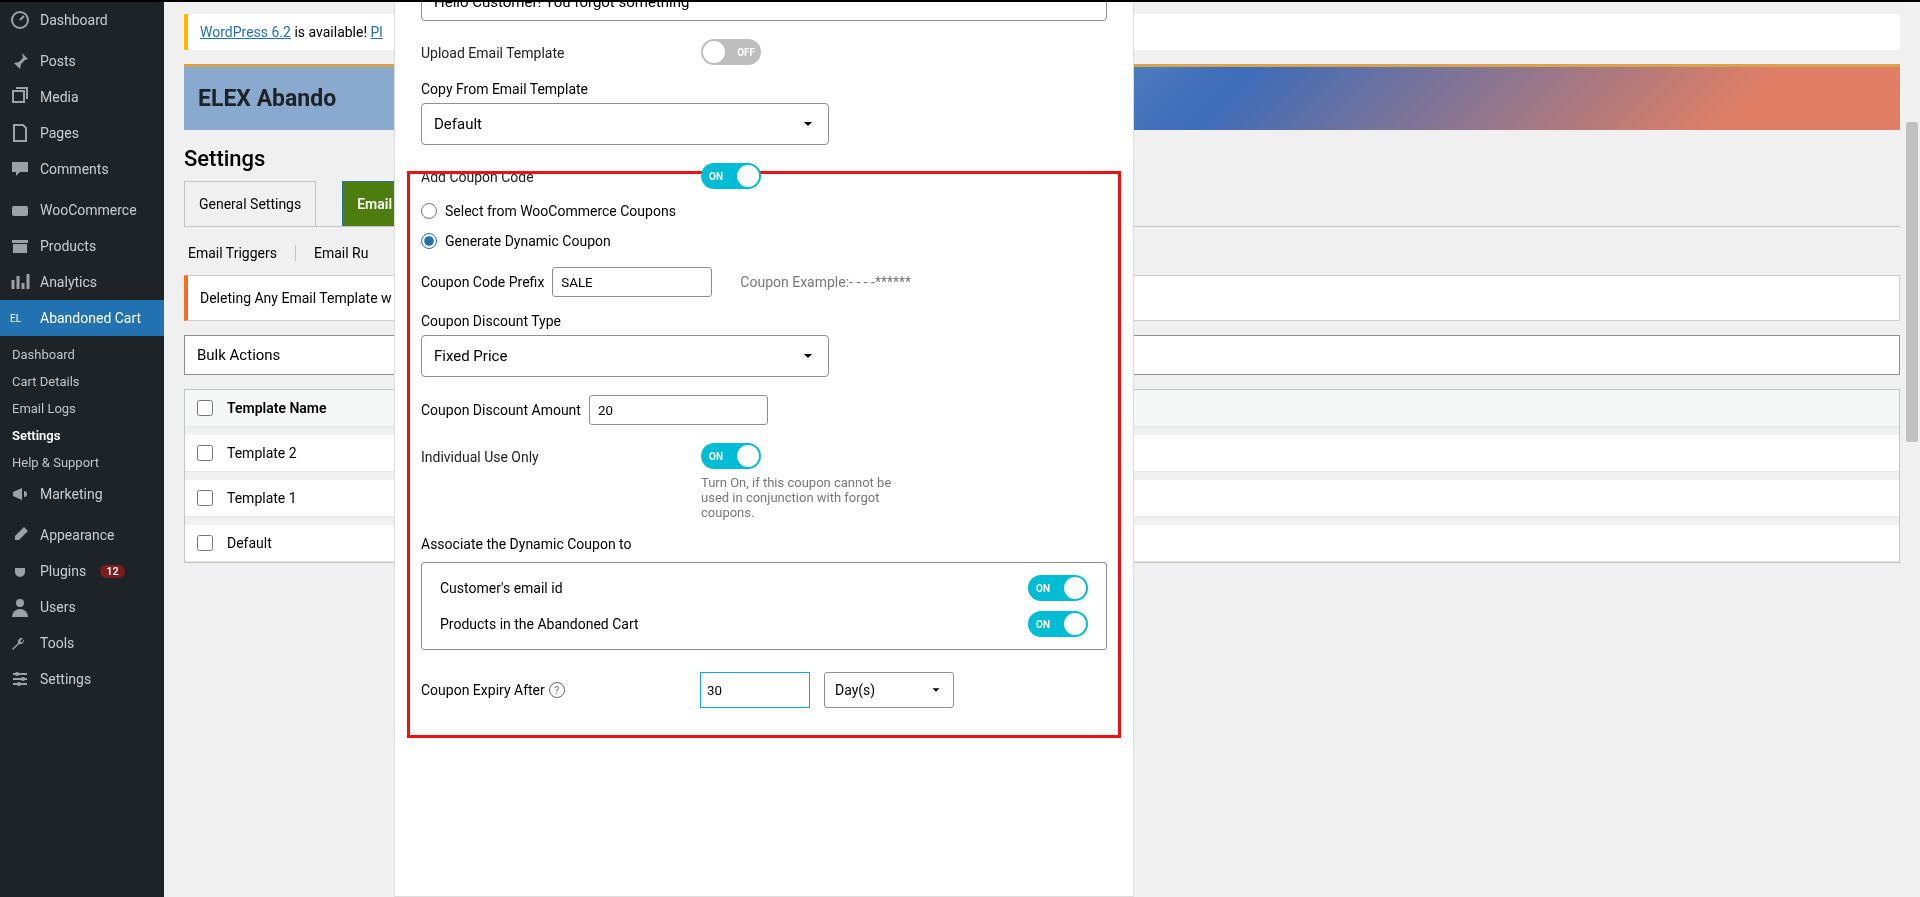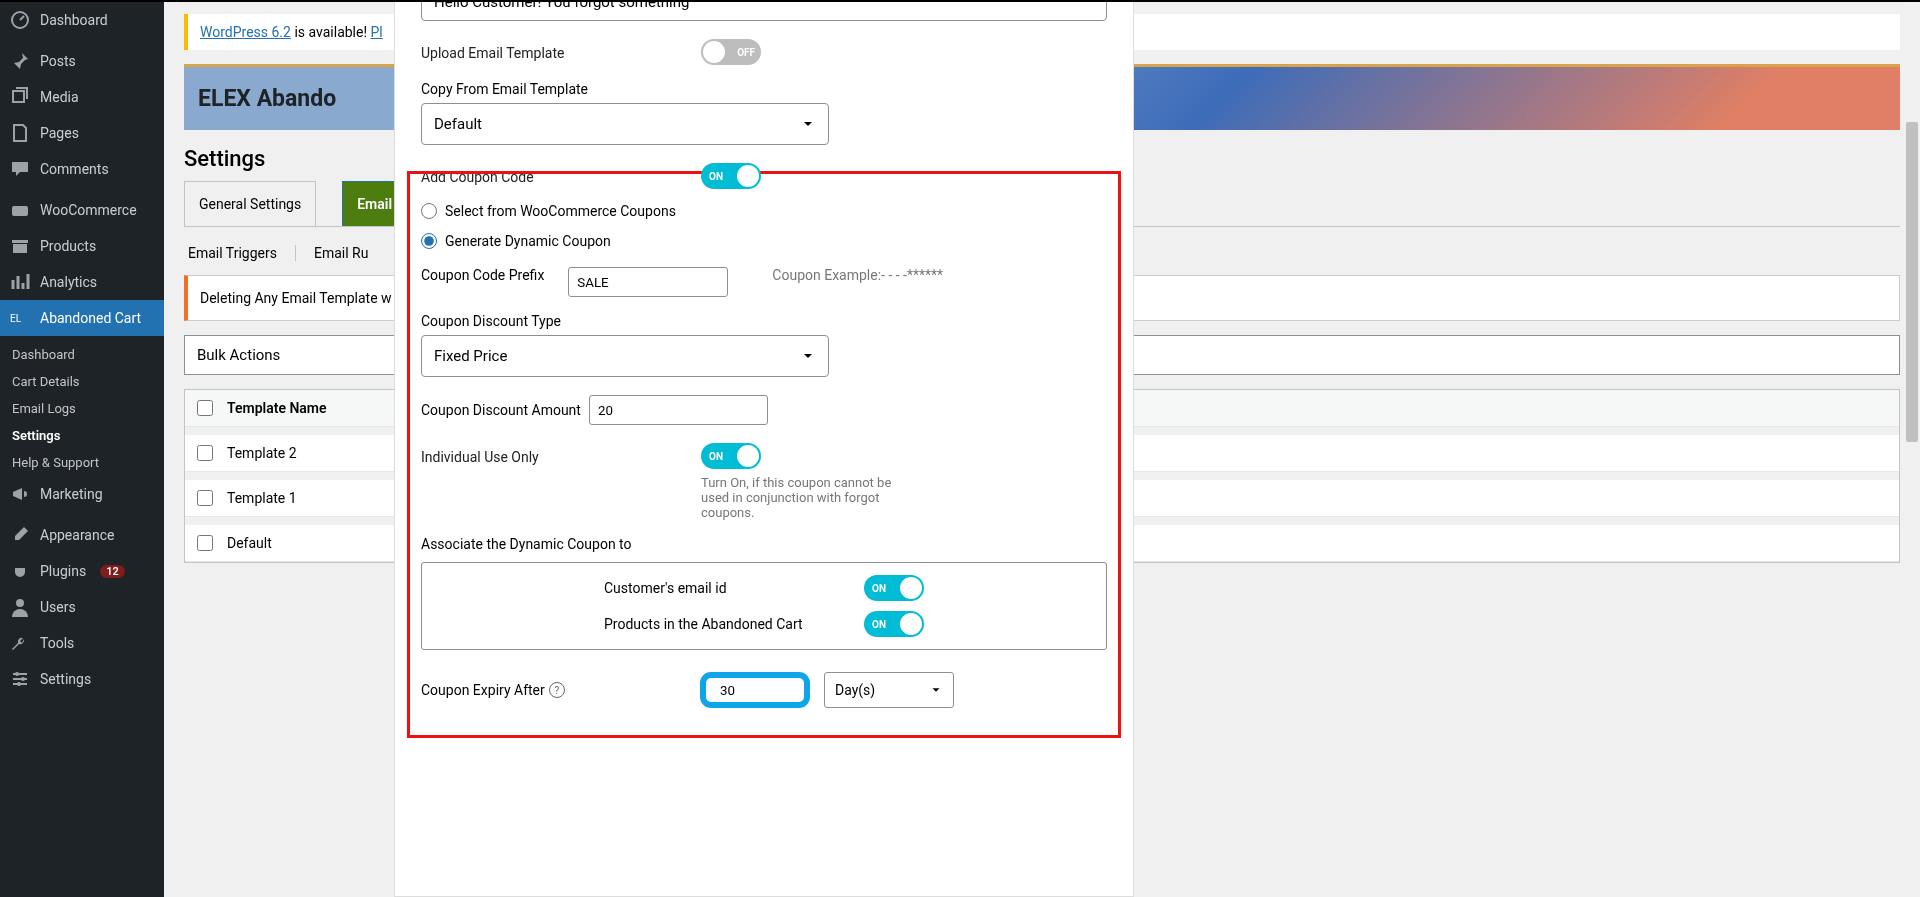--- a/index.html
+++ b/index.html
@@ -45,26 +45,26 @@
 .toggle.off .txt { right: 6px; }
 .toggle.on { background: #00bcd4; }
 .toggle.on .knob { left: 36px; }
 .toggle.on .txt { left: 8px; }
 .radio-row { display: flex; align-items: center; gap: 8px; margin-top: 14px; font-size: 14px; }
 input[type=radio] { width: 16px; height: 16px; accent-color: #2271b1; }
 .small-input { height: 30px; border: 1px solid #8c8f94; border-radius: 3px; padding: 0 8px; }
 .section-label { font-size: 14px; margin-top: 16px; }
 .hint { font-size: 13px; color: #777; margin-top: 6px; }
 .assoc-box { border: 1px solid #8c8f94; border-radius: 3px; padding: 12px 18px; margin-top: 10px; }
-.assoc-row { display: flex; align-items: center; justify-content: center; margin-bottom: 10px; }
+.assoc-row { display: flex; align-items: center; justify-content: space-between; margin-bottom: 10px; }
 .assoc-row .lbl { width: 260px; font-size: 14px; }
 .highlight-box { position: absolute; border: 3px solid #e11; left: 0; right: 0; pointer-events: none; }
 .info-icon { width: 16px; height: 16px; border: 1px solid #666; border-radius: 50%; display: inline-flex; align-items: center; justify-content: center; font-size: 10px; margin-left: 4px; color: #666; }
 .small-select { width: 130px; height: 36px; border: 1px solid #8c8f94; border-radius: 3px; display: flex; align-items: center; justify-content: space-between; padding: 0 10px; font-size: 14px; }
-.num-input { width: 110px; height: 36px; border: 6px solid #0ea5e9; border-radius: 11px; padding: 0 14px; }
+.num-input { width: 110px; height: 36px; border: 1px solid #0ea5e9; border-radius: 0; padding: 0 6px; }
 .scrollbar-track { position: absolute; right: 0; top: 2px; bottom: 0; width: 16px; background: #f1f1f1; }
 .scrollbar-thumb { position: absolute; right: 2px; width: 12px; background: #c1c1c1; border-radius: 2px; }
 svg { fill: currentColor; }
 </style>
 </head>
 <body>
 
 <div class="top-bar"></div>
 <div class="layout">
   <div class="sidebar">
@@ -282,21 +282,21 @@
 
         <div class="radio-row">
           <input type="radio" name="cp" style="">
           <span>Select from WooCommerce Coupons</span>
         </div>
         <div class="radio-row">
           <input type="radio" name="cp" checked="" style="">
           <span>Generate Dynamic Coupon</span>
         </div>
 
-        <div style="display:flex;gap:24px;margin-top:18px">
+        <div style="display:flex;align-items:center;gap:8px;margin-top:18px">
           <span style="font-size:14px">Coupon Code Prefix</span>
           <input class="small-input" style="width: 160px;" value="SALE">
           <span style="font-size:14px;color:#777;margin-left:20px">Coupon Example:- - - -******</span>
         </div>
 
         <div class="section-label">Coupon Discount Type</div>
         <div class="select" style="margin-top:6px">
           <span>Fixed Price</span>
           <svg width="16" height="16" viewBox="0 0 16 16">
               <path d="M4 6l4 4 4-4"></path>

